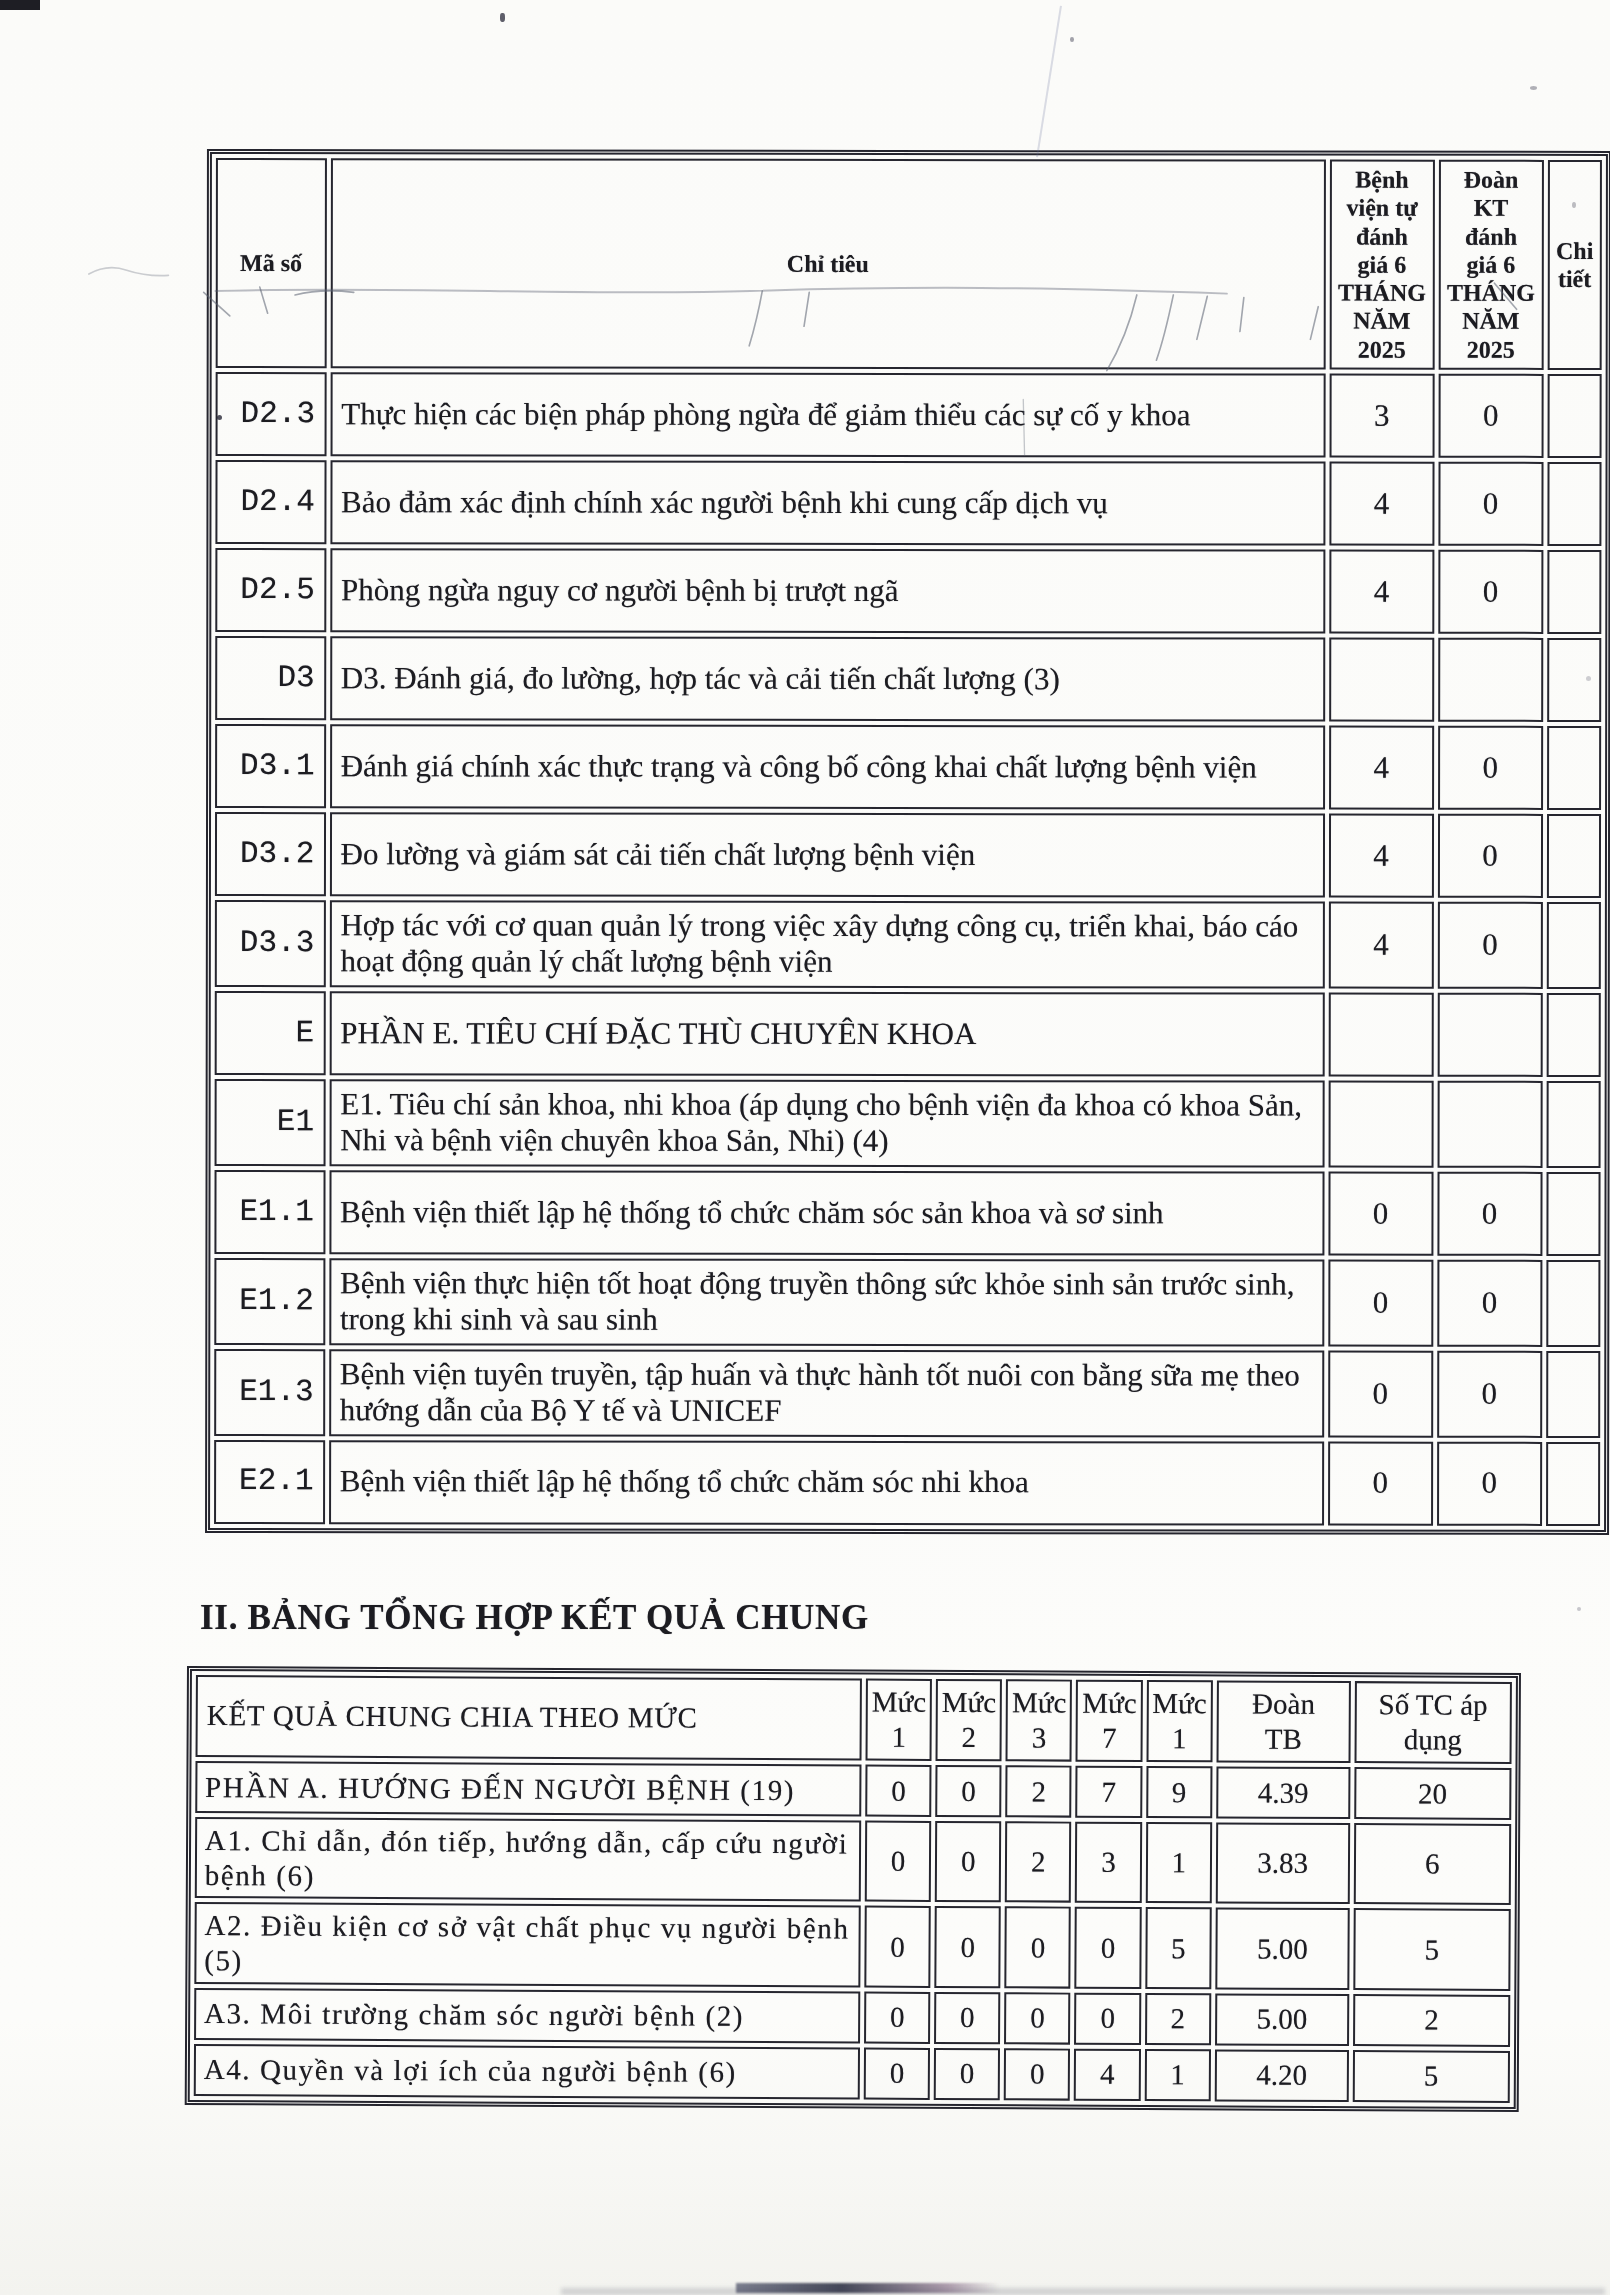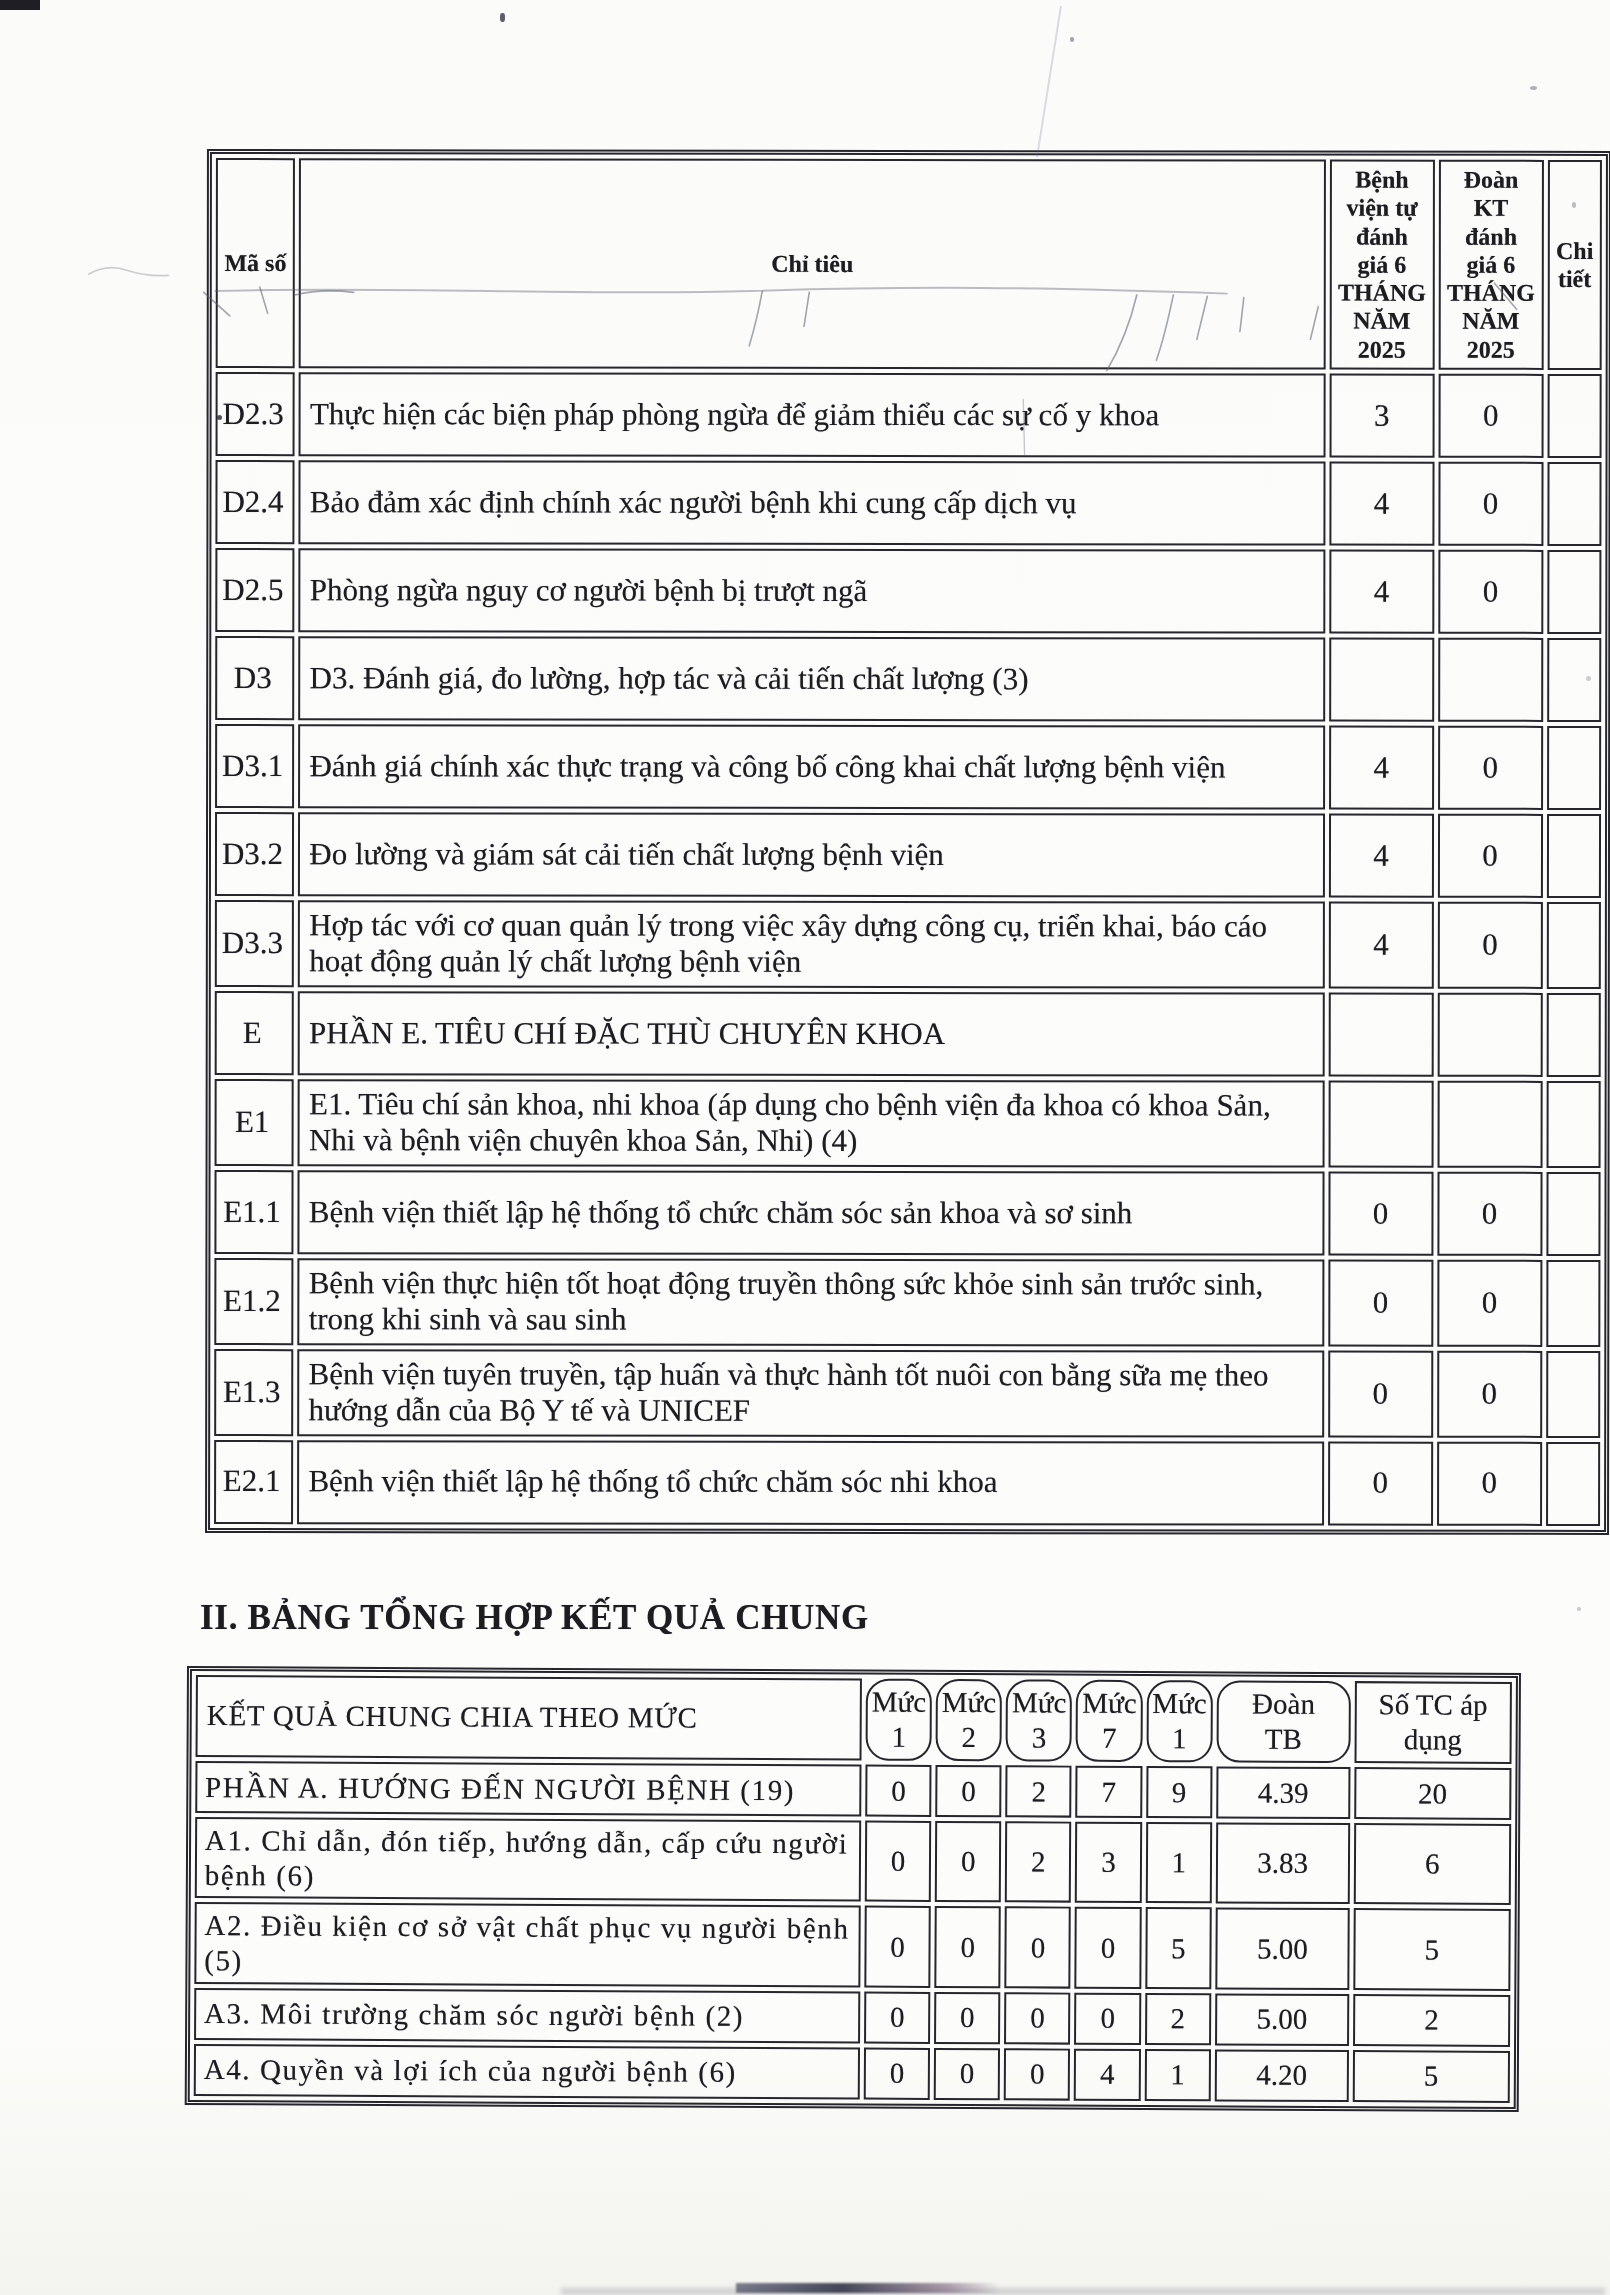--- a/index.html
+++ b/index.html
@@ -28,21 +28,21 @@
     background: transparent;
   }
 
   
   #table1 { left: 206px; top: 150px; transform: rotate(0.08deg); }
   #table1 th {
     font-weight: bold; font-size: 24px; line-height: 1.18;
     text-align: center; height: 124px; padding: 3.9px 6.5px;
   }
   #table1 td { height: 84px; padding: 5.2px 9.1px; font-size: 31px; line-height: 1.17; }
-  #table1 td.c-code { text-align: center; padding-left: 5px; }
+  #table1 td.c-code { text-align: right; padding-left: 23px; font-family: Liberation Mono, monospace; }
   #table1 td.c-crit { text-align: left; width: 100%; padding-right: 6.5px; }
   #table1 td.c-num  { text-align: center; }
 
   
   #section2-title {
     position: absolute; left: 200px; top: 1590px;
     font-size: 35px; font-weight: bold; letter-spacing: 0.7px;
     white-space: nowrap;
     margin-top: 8px;
   }
@@ -50,21 +50,21 @@
   
   #table2 { left: 187px; top: 1666px; transform: rotate(0.30deg); transform-origin: top left; }
   #table2 th {
     font-weight: normal; font-size: 29px; line-height: 1.22;
     text-align: center; height: 82px; padding: 2.6px 3.9px;
   }
   #table2 th.h-label { text-align: left; padding-left: 9.1px; letter-spacing: 0.7px; }
   #table2 td { height: 52px; font-size: 29px; line-height: 1.2; padding: 3.9px 5.2px; }
   #table2 td.c-label { text-align: left; padding-left: 7.8px; letter-spacing: 1.6px; }
   #table2 td.c-num { text-align: center; }
-  .stack-words { word-spacing: 392px; border-radius: 23px; }
+  .stack-words { word-spacing: 392px; }
 
   
   .artifact { position: absolute; pointer-events: none; }
   #corner-mark { left: 0; top: 0; width: 40px; height: 10.4px; background: #1e1e24; }
   #speck-a { left: 500px; top: 13px; width: 5.2px; height: 8.5px; background: rgba(55,55,70,.8); border-radius: 40%; }
   #speck-b { left: 1070px; top: 37px; width: 3.9px; height: 4.6px; background: rgba(90,90,105,.55); border-radius: 50%; }
   #streak-a { left: 1048px; top: 5.2px; width: 2px; height: 153px; background: rgba(95,105,150,.22); transform: rotate(9deg); }
   #speck-c { left: 1530px; top: 86px; width: 7.2px; height: 3.9px; background: rgba(100,100,115,.5); border-radius: 50%; }
   #speck-d { left: 1572px; top: 202px; width: 3.9px; height: 5.9px; background: rgba(110,110,125,.45); border-radius: 50%; }
   #speck-e { left: 1586px; top: 676px; width: 5.2px; height: 5.2px; background: rgba(120,120,135,.35); border-radius: 50%; }

